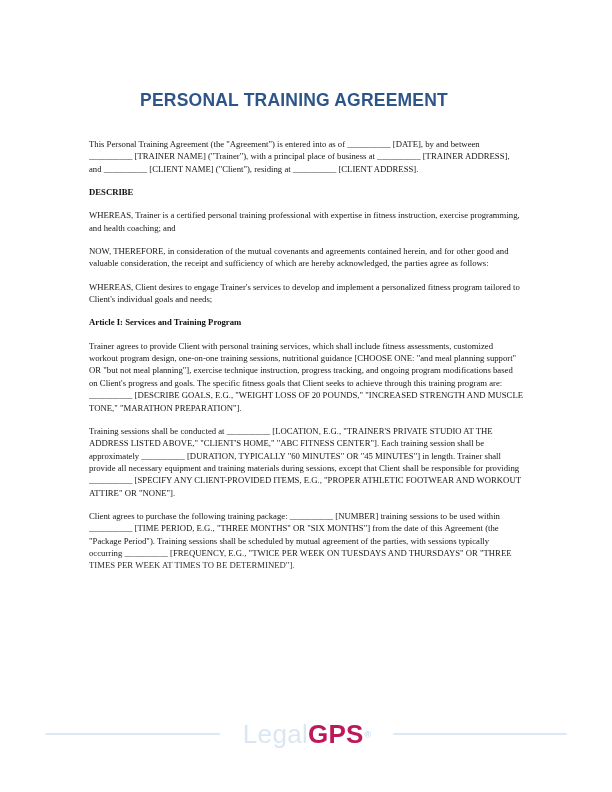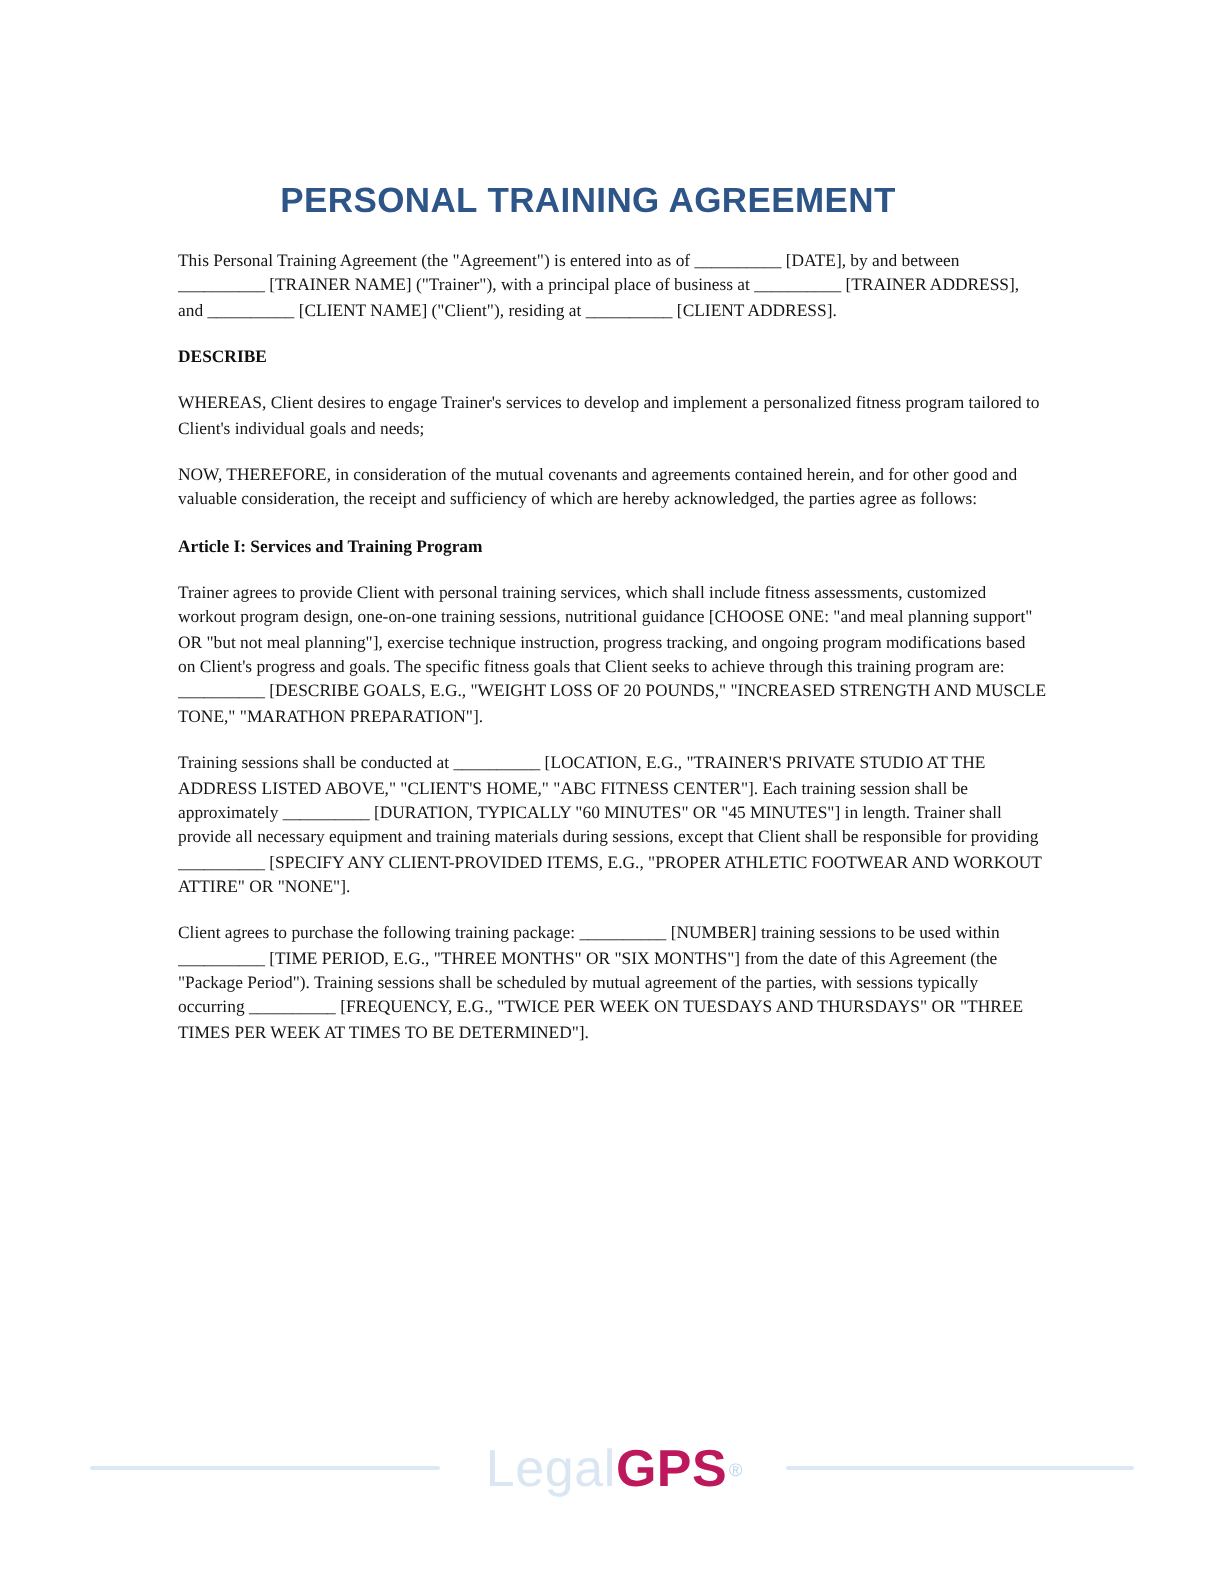--- a/index.html
+++ b/index.html
@@ -34,21 +34,21 @@
     font-weight: bold;
     font-size: 17.5px;
     letter-spacing: 0.2px;
     color: #2e5588;
   }
 
   
   .body-col {
     position: absolute;
     left: 89px;
-    top: 124px;
+    top: 138px;
     width: 434px;
     -webkit-mask-image: linear-gradient(to bottom,
         #000 0px, #000 412px,
         rgba(0,0,0,0.88) 432px,
         rgba(0,0,0,0.62) 458px,
         rgba(0,0,0,0.38) 484px,
         rgba(0,0,0,0.20) 508px,
         rgba(0,0,0,0.09) 530px,
         rgba(0,0,0,0.03) 548px,
         rgba(0,0,0,0) 566px);
@@ -127,22 +127,23 @@
 </head>
 <body>
 
 <div class="page">
 
   <h1 class="doc-title">PERSONAL TRAINING AGREEMENT</h1>
 
   <div class="body-col" id="body-col">
       <p class="para">This Personal Training Agreement (the "Agreement") is entered into as of __________ [DATE], by and between __________ [TRAINER NAME] ("Trainer"), with a principal place of business at __________ [TRAINER ADDRESS], and __________ [CLIENT NAME] ("Client"), residing at __________ [CLIENT ADDRESS].</p>
       <h2 class="heading">DESCRIBE</h2>
+      <p class="para">WHEREAS, Trainer is a certified personal training professional with expertise in fitness instruction, exercise programming, and health coaching; and</p>
+      <p class="para">NOW, THEREFORE, in consideration of the mutual covenants and agreements contained herein, and for other good and valuable consideration, the receipt and sufficiency of which are hereby acknowledged, the parties agree as follows:</p>
       <p class="para">WHEREAS, Client desires to engage Trainer's services to develop and implement a personalized fitness program tailored to Client's individual goals and needs;</p>
-      <p class="para">NOW, THEREFORE, in consideration of the mutual covenants and agreements contained herein, and for other good and valuable consideration, the receipt and sufficiency of which are hereby acknowledged, the parties agree as follows:</p>
       <h2 class="heading">Article I: Services and Training Program</h2>
       <p class="para">Trainer agrees to provide Client with personal training services, which shall include fitness assessments, customized workout program design, one-on-one training sessions, nutritional guidance [CHOOSE ONE: "and meal planning support" OR "but not meal planning"], exercise technique instruction, progress tracking, and ongoing program modifications based on Client's progress and goals. The specific fitness goals that Client seeks to achieve through this training program are: __________ [DESCRIBE GOALS, E.G., "WEIGHT LOSS OF 20 POUNDS," "INCREASED STRENGTH AND MUSCLE TONE," "MARATHON PREPARATION"].</p>
       <p class="para">Training sessions shall be conducted at __________ [LOCATION, E.G., "TRAINER'S PRIVATE STUDIO AT THE ADDRESS LISTED ABOVE," "CLIENT'S HOME," "ABC FITNESS CENTER"]. Each training session shall be approximately __________ [DURATION, TYPICALLY "60 MINUTES" OR "45 MINUTES"] in length. Trainer shall provide all necessary equipment and training materials during sessions, except that Client shall be responsible for providing __________ [SPECIFY ANY CLIENT-PROVIDED ITEMS, E.G., "PROPER ATHLETIC FOOTWEAR AND WORKOUT ATTIRE" OR "NONE"].</p>
       <p class="para">Client agrees to purchase the following training package: __________ [NUMBER] training sessions to be used within __________ [TIME PERIOD, E.G., "THREE MONTHS" OR "SIX MONTHS"] from the date of this Agreement (the "Package Period"). Training sessions shall be scheduled by mutual agreement of the parties, with sessions typically occurring __________ [FREQUENCY, E.G., "TWICE PER WEEK ON TUESDAYS AND THURSDAYS" OR "THREE TIMES PER WEEK AT TIMES TO BE DETERMINED"].</p>
     </div>
 
   <div class="footer">
     <div class="rule rule-left"></div>
     <div class="logo">
       <span class="logo-legal">Legal</span>

